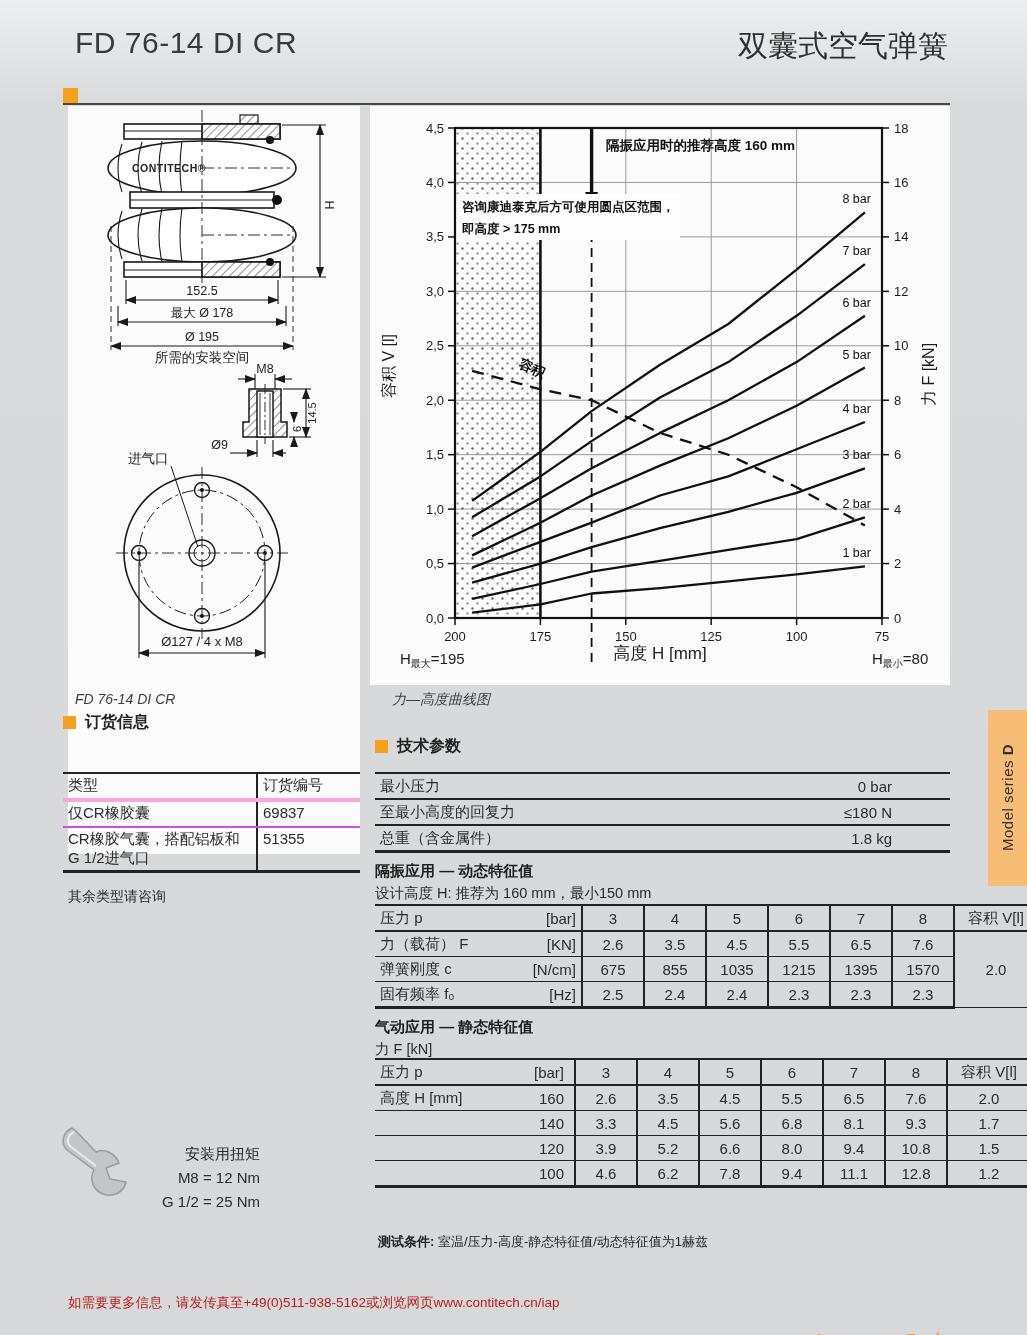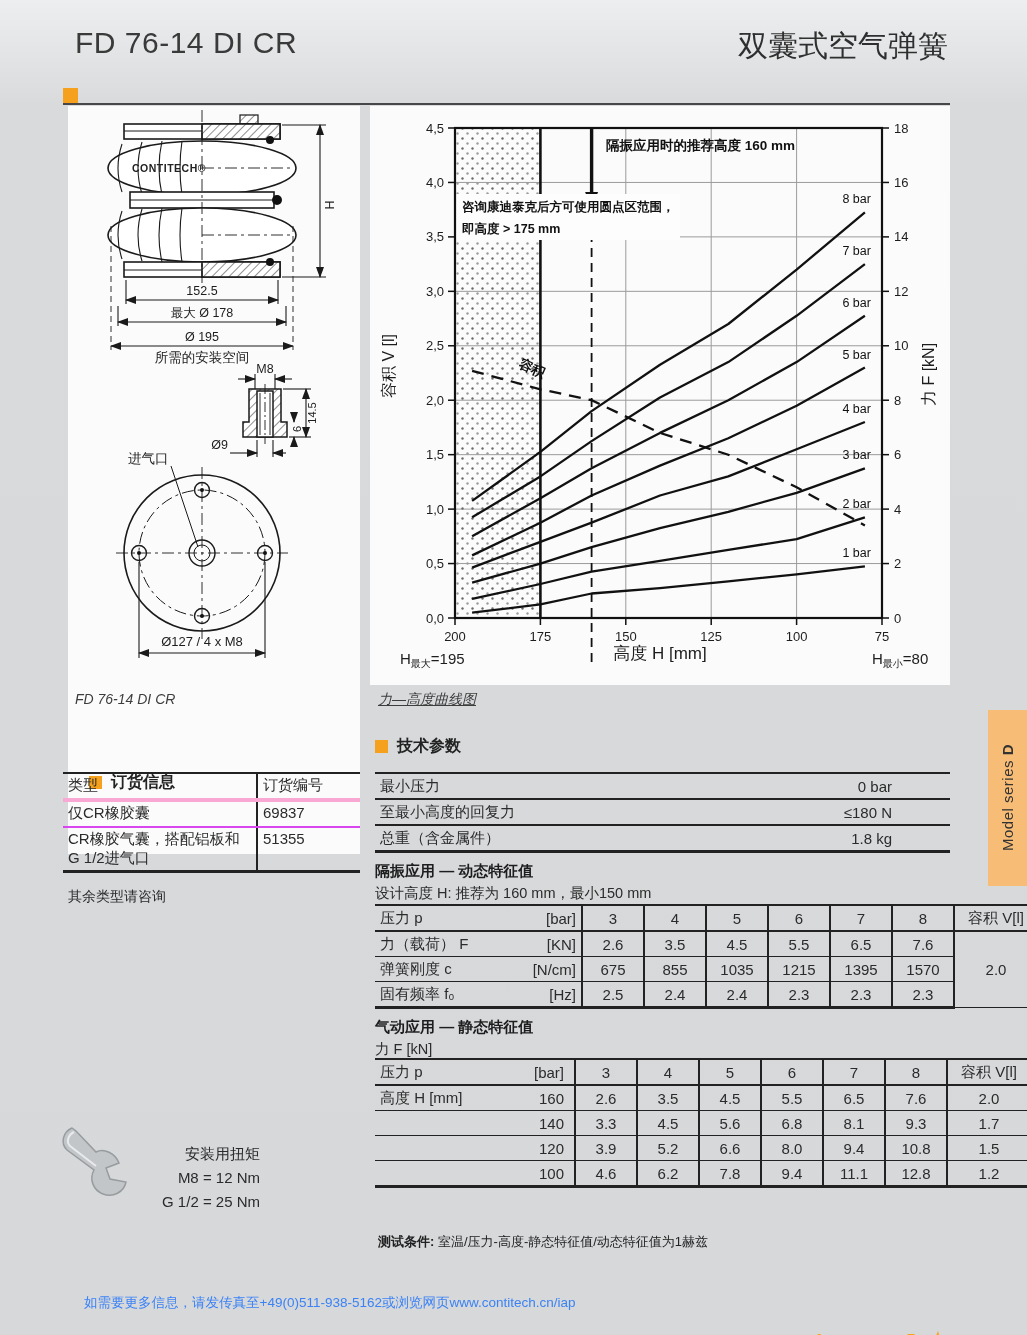--- a/index.html
+++ b/index.html
@@ -58,21 +58,21 @@
   .c-axis{font-size:16px;fill:#1d1d1d;}
   .c-lab{font-size:12.5px;fill:#111;}
   .d-dim{font-size:12.5px;fill:#1d1d1d;}
   .d-dim-s{font-size:11px;fill:#1d1d1d;}
   
   .side-tab{right:0;top:710px;width:39px;height:176px;background:#f7bd77;display:flex;align-items:center;justify-content:center;}
   .side-tab span{writing-mode:vertical-rl;transform:rotate(180deg);font-size:15px;color:#333;letter-spacing:.5px;}
   
   .torque{left:150px;top:1142px;width:110px;text-align:right;font-size:15px;color:#2b2b2b;line-height:24px;}
   .testline{left:378px;top:1233px;font-size:13px;color:#222;}
-  .foot-info{left:84px;top:1294px;font-size:13.5px;color:#3b82f6;}
+  .foot-info{left:68px;top:1294px;font-size:13.5px;color:#b91c1c;}
   .logo-wrap{left:740px;top:1330px;width:215px;}
   .logo-row{display:flex;align-items:flex-start;}
   .logo-text{font-family:"Liberation Serif","DejaVu Serif",serif;font-weight:bold;font-size:37px;color:#f9a21b;line-height:1;letter-spacing:-1px;}
   .logo-tag{margin-left:52px;margin-top:2px;font-size:15px;font-weight:bold;color:#3b82f6;}
 </style>
 </head>
 <body>
 
 <div class="abs hdr-model">FD 76-14 DI CR</div>
 <div class="abs hdr-product">双囊式空气弹簧</div>
@@ -297,23 +297,23 @@
   <text x="92" y="105" class="c-ann">咨询康迪泰克后方可使用圆点区范围，</text>
   <text x="92" y="127" class="c-ann">即高度 &gt; 175 mm</text>
   <text transform="translate(148,261) rotate(24)" class="c-ann" style="font-size:13.5px">容积</text>
   <text transform="translate(24,292) rotate(-90)" class="c-axis">容积  V [l]</text>
   <text transform="translate(564,300) rotate(-90)" class="c-axis">力 F [kN]</text>
   <text x="290" y="553" text-anchor="middle" font-size="17" fill="#1d1d1d">高度 H [mm]</text>
   <text x="30" y="558" font-size="15" fill="#1d1d1d"><tspan>H</tspan><tspan font-size="10" dy="3">最大</tspan><tspan dy="-3">=195</tspan></text>
   <text x="502" y="558" font-size="15" fill="#1d1d1d"><tspan>H</tspan><tspan font-size="10" dy="3">最小</tspan><tspan dy="-3">=80</tspan></text>
 </svg>
 </div>
-<div class="abs caption" style="left:378px;top:691px;text-decoration:underline;">力—高度曲线图</div>
-
-<div class="abs sec-head" style="left:63px;top:772px;margin-left:26px;">
+<div class="abs caption" style="left:392px;top:691px;">力—高度曲线图</div>
+
+<div class="abs sec-head" style="left:63px;top:712px;">
   <span class="orange-sq"></span>
   <span>订货信息</span>
 </div>
 <table class="t-order abs" style="left:63px;top:772px;">
   <tbody>
       <tr class="hrow">
     <td class="c1">类型</td>
     <td>订货编号</td>
   </tr>
   <tr class="r1">

